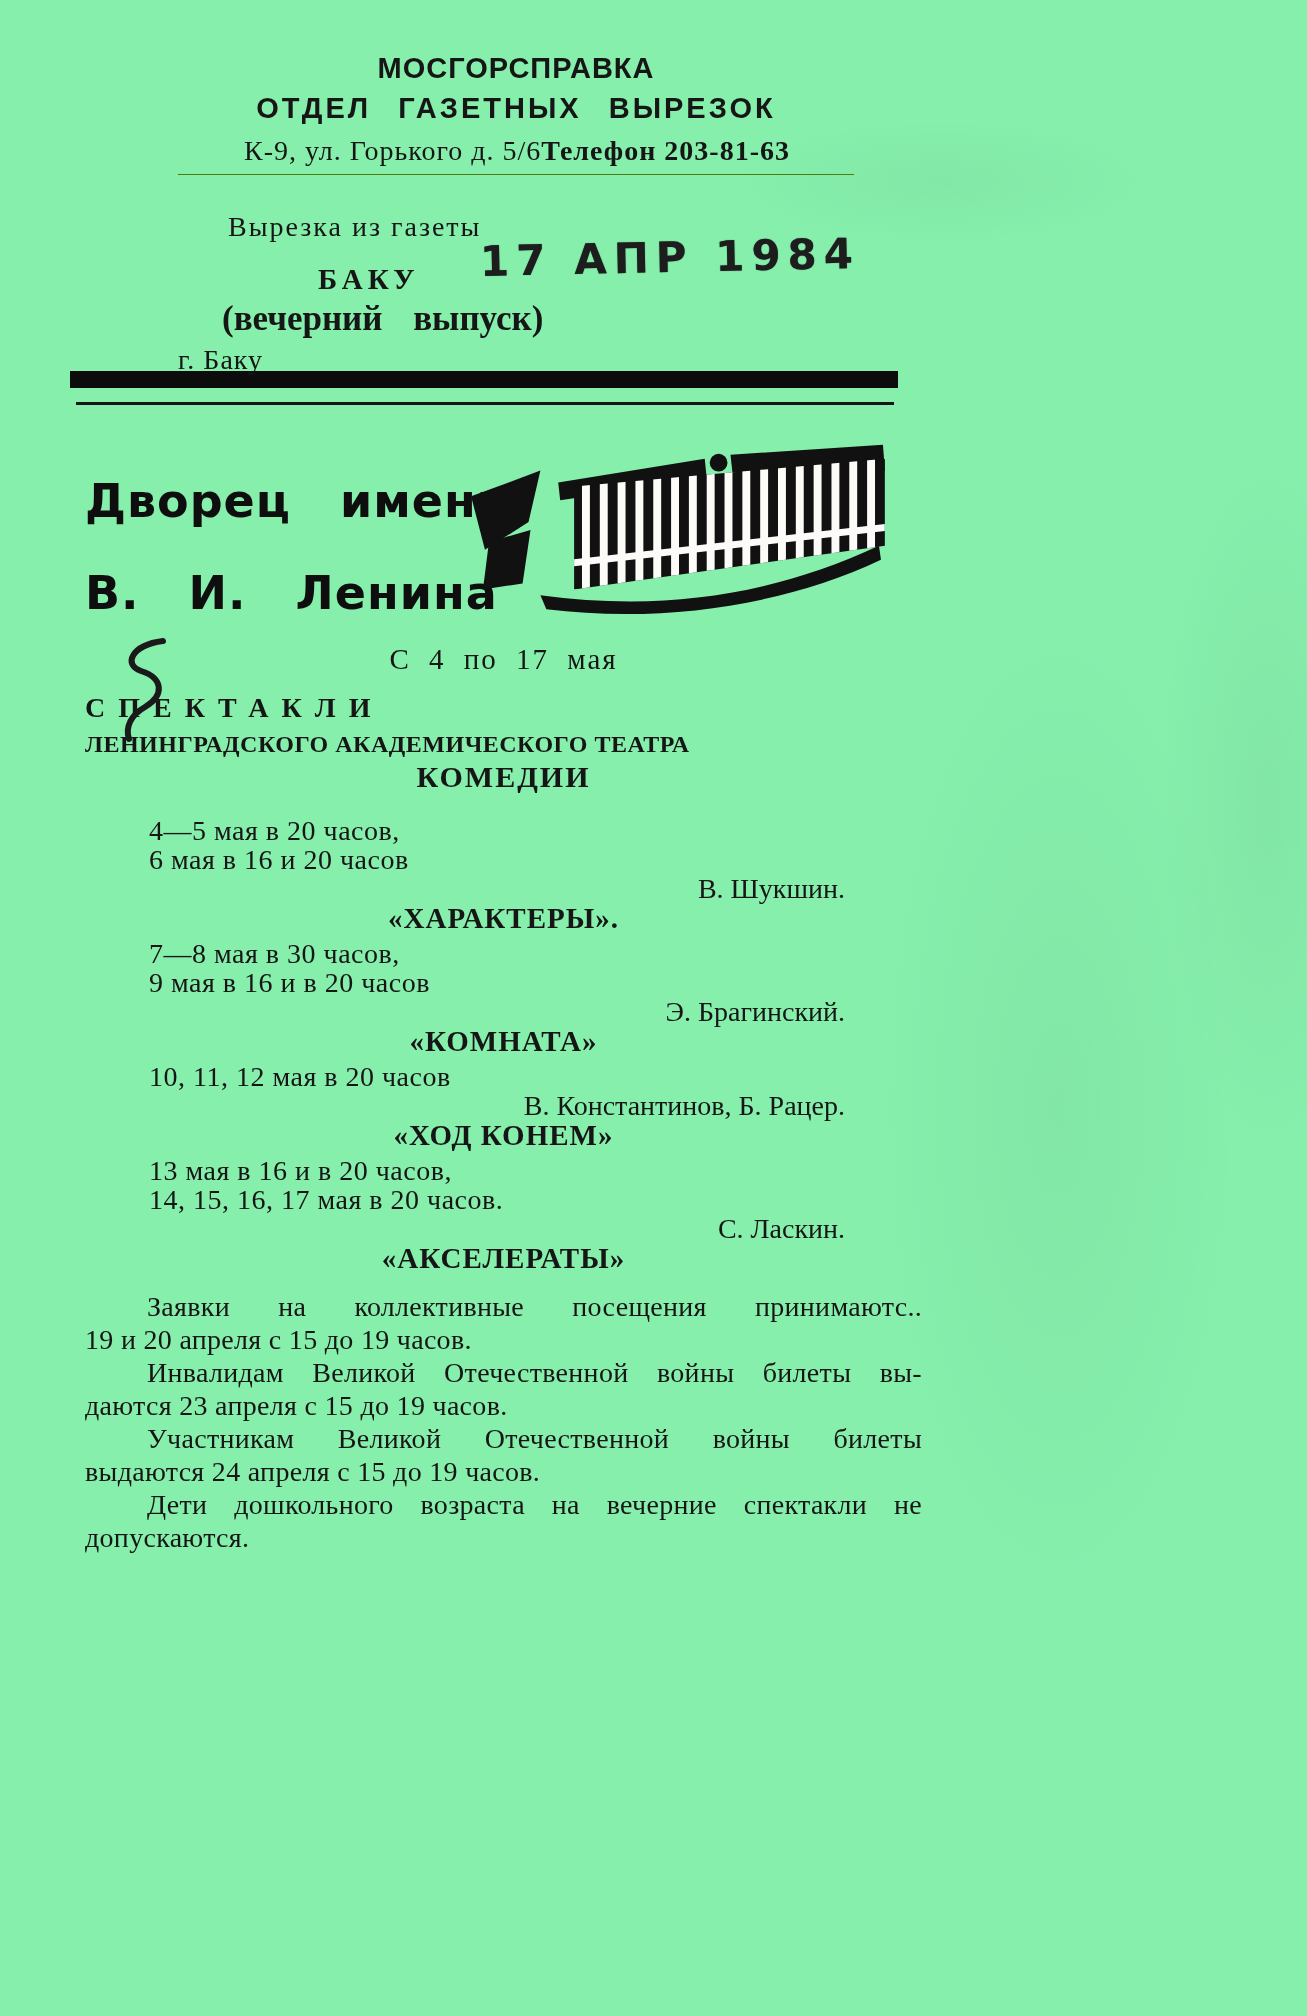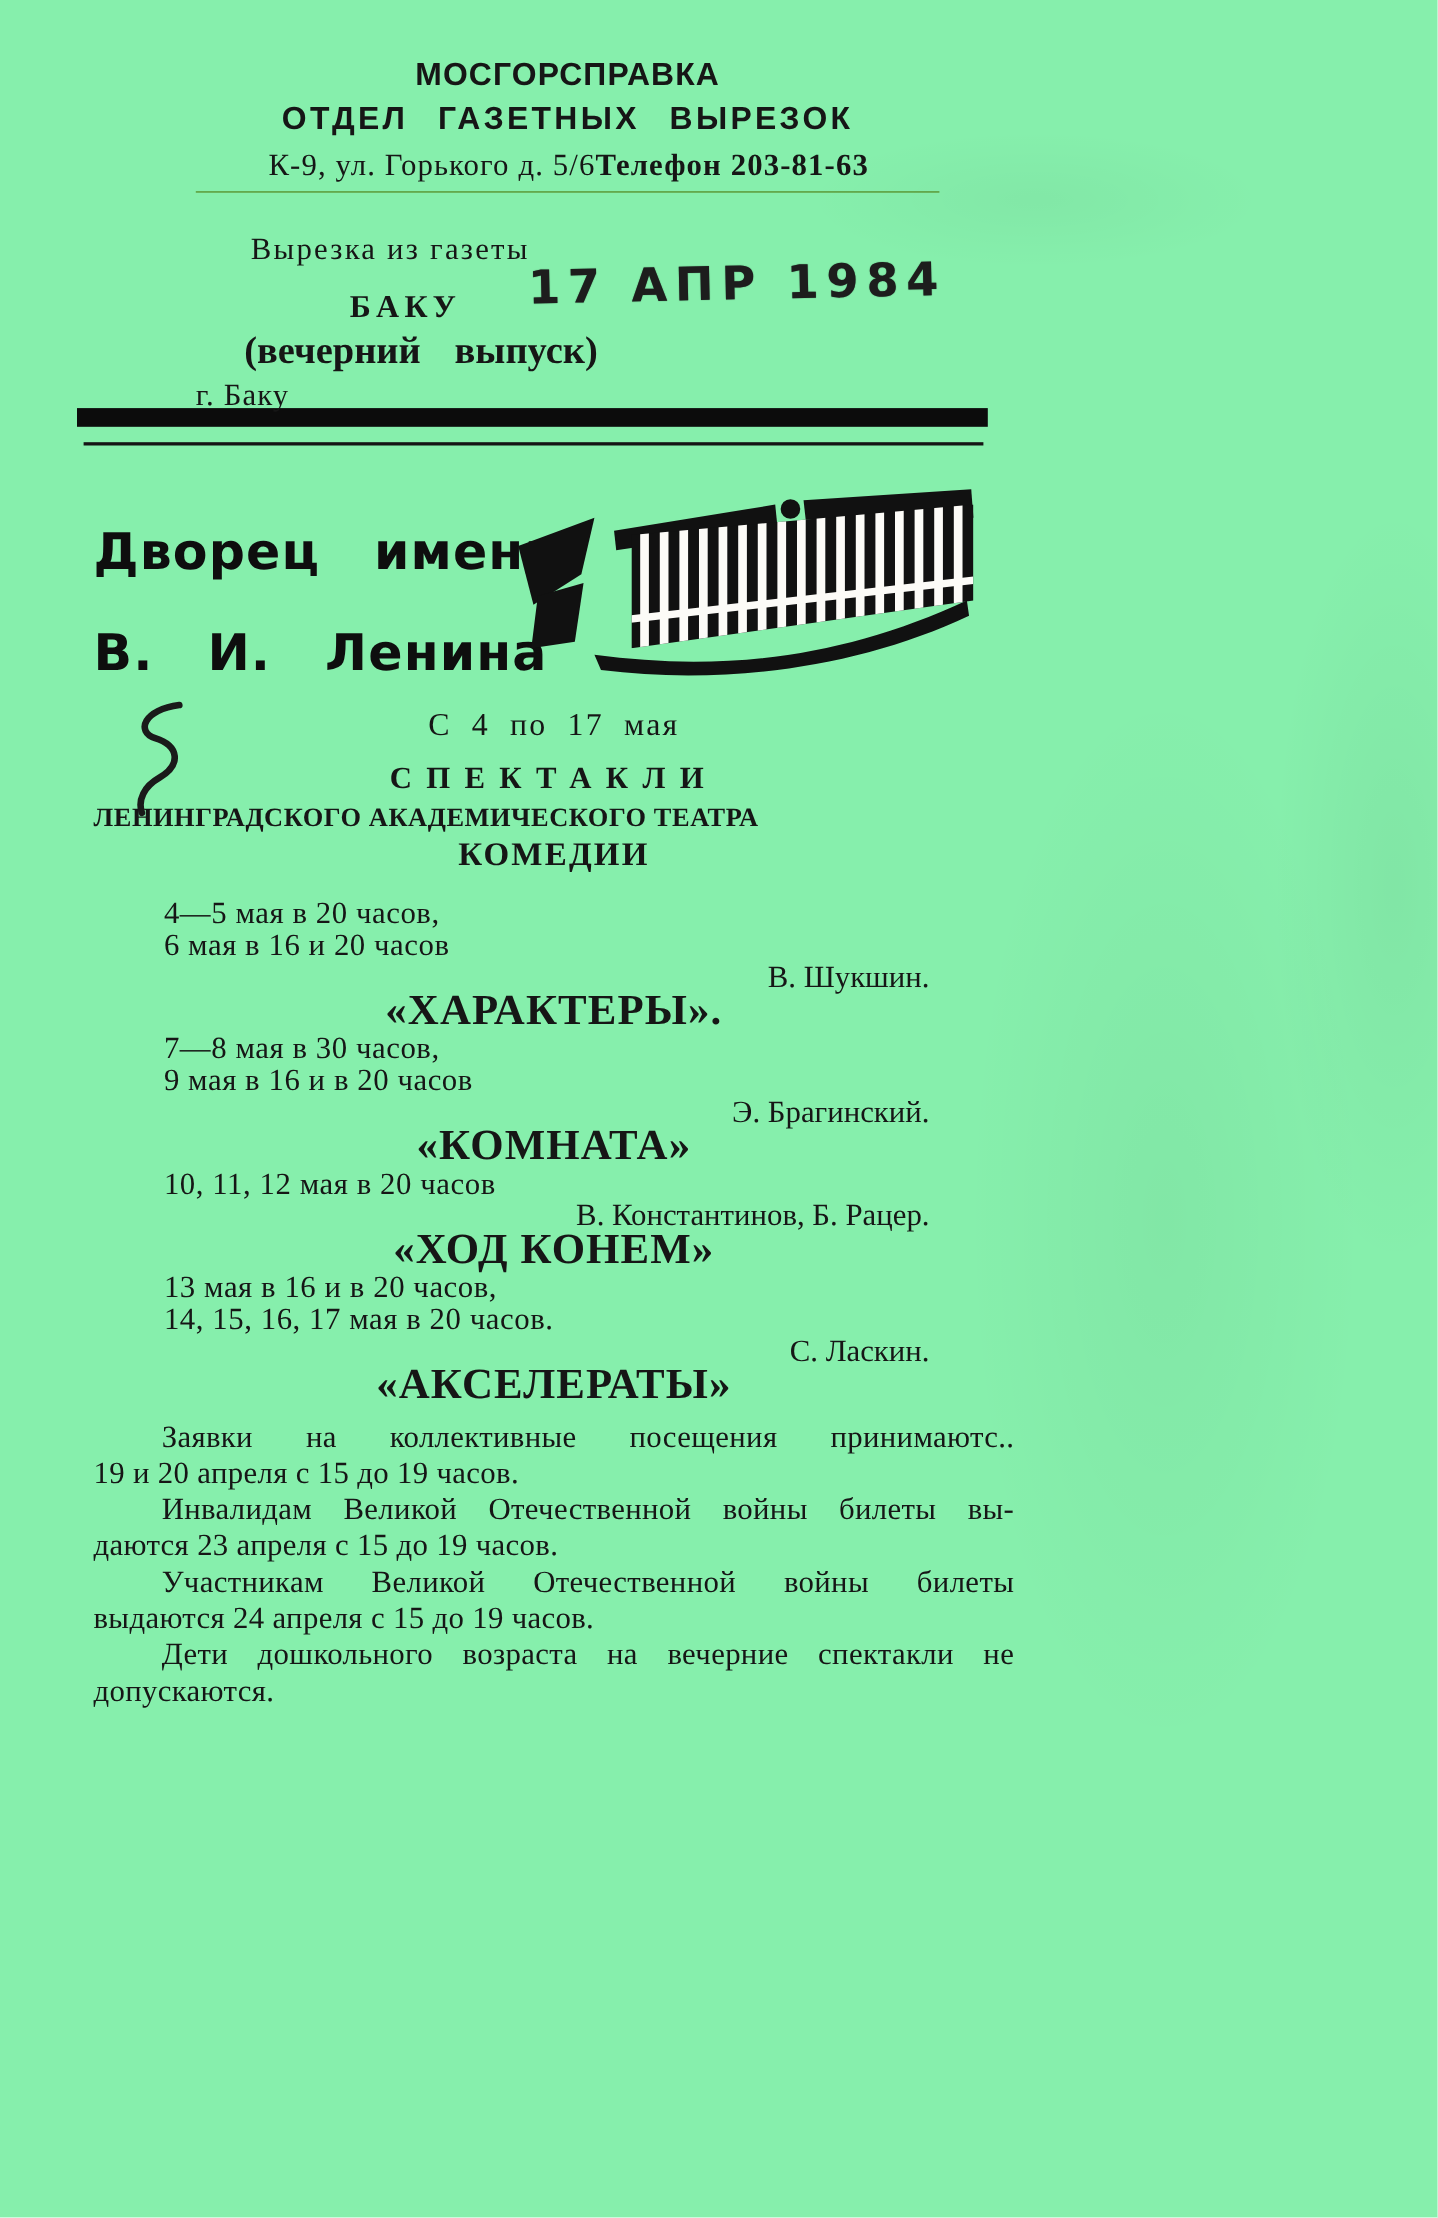--- a/index.html
+++ b/index.html
@@ -54,29 +54,29 @@
     font-family:"DejaVu Sans",sans-serif; font-weight:bold;
     font-size:46px; line-height:92px; letter-spacing:1px; word-spacing:32px;
     color:#0e0e0e; white-space:nowrap;
   }
   .illus { width:418px; height:198px; margin-top:2px; }
 
   
   .col { position:relative; margin-left:85px; width:837px; font-size:28px; }
   .handmark { position:absolute; left:28px; top:-8px; width:62px; height:108px; }
   .daterange { text-align:center; font-size:29px; letter-spacing:2px; word-spacing:9px; }
-  .h-spekt   { margin-top:16px; text-align:center; font-weight:bold; font-size:28px; letter-spacing:13px; }
+  .h-spekt   { margin-top:16px; font-weight:bold; font-size:28px; letter-spacing:13px; }
   .h-theatre { margin-top:7px;  font-weight:bold; font-size:24px; letter-spacing:0.5px; }
   .h-comedy  { margin-top:2px;  text-align:center; font-weight:bold; font-size:30px; letter-spacing:2px; }
 
   .schedule { margin-top:22px; }
   .entry { margin-top:5px; }
   .dates  { padding-left:64px; line-height:29px; letter-spacing:0.5px; }
   .author { text-align:right; padding-right:77px; line-height:29px; }
-  .ptitle { text-align:center; font-weight:bold; font-size:39px; line-height:31px; letter-spacing:1px; }
+  .ptitle { text-align:center; font-weight:bold; font-size:29px; line-height:31px; letter-spacing:1px; }
 
   .notes { margin-top:16px; line-height:33px; }
   .nl1 { text-indent:62px; text-align:justify; text-align-last:justify; letter-spacing:0.3px; }
   .nl2 { text-align:left; letter-spacing:0.3px; }
 </style>
 </head>
 <body>
 
 <div class="page">
 

